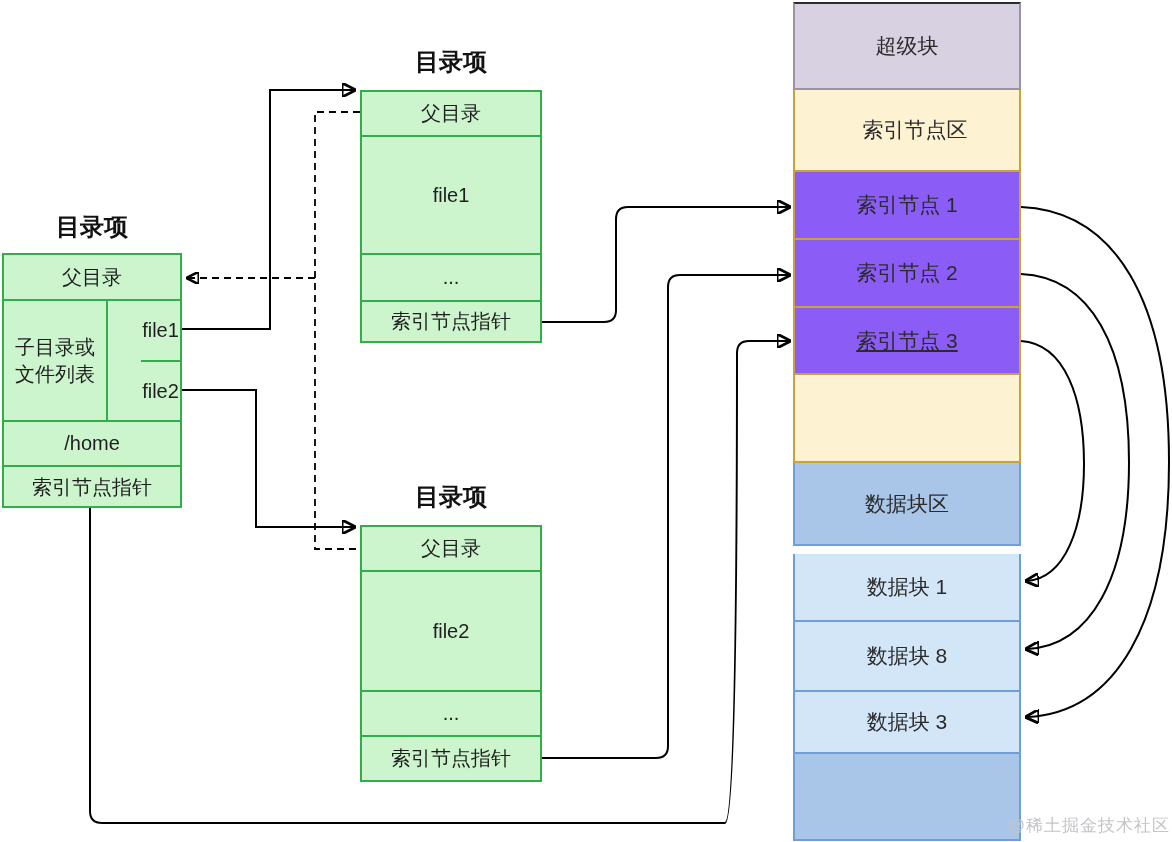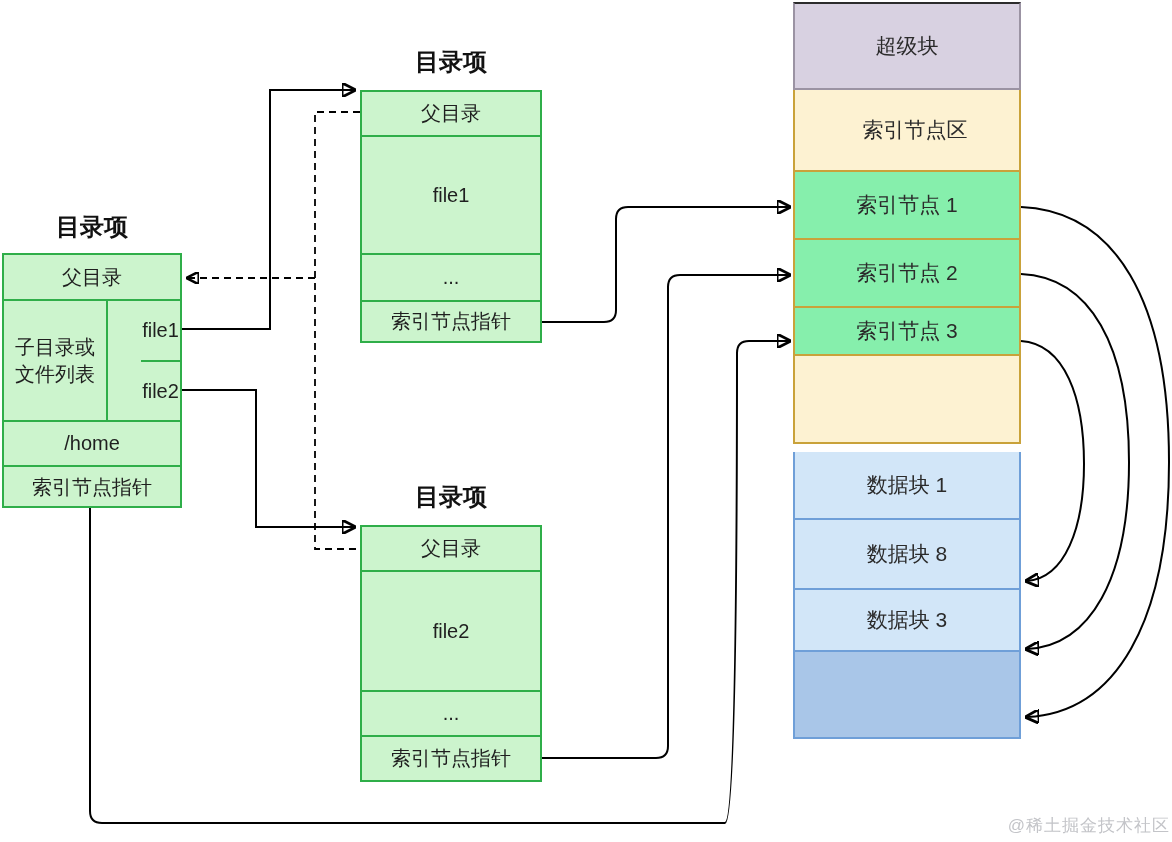--- a/index.html
+++ b/index.html
@@ -68,29 +68,29 @@
   
   #disk-column { position: absolute; left: 793px; top: 2px; width: 228px; z-index: 1; }
   .d-row {
     display: flex; align-items: center; justify-content: center;
     font-size: 21px; color: #2b2b2b;
     border-left: 2px solid; border-right: 2px solid; border-bottom: 2px solid;
   }
   .d-row.first { border-top: 2px solid; }
   .band-purple { background: #d8d1e1; border-color: #9b93a3; }
   .band-yellow { background: #fdf2d2; border-color: #c9a23a; }
-  .band-orange { background: #86efac; border-color: #c9a23a; }
+  .band-orange { background: #8b5cf6; border-color: #c9a23a; }
   .band-blue-dark  { background: #a9c6e8; border-color: #6f9fd8; }
   .band-blue-light { background: #d2e6f8; border-color: #6f9fd8; }
 
   #blk-super   { height: 88px; }
   #blk-iarea   { height: 82px; padding-left: 16px; }
   #blk-inode1  { height: 68px; }
   #blk-inode2  { height: 68px; }
-  #blk-inode3  { height: 48px; }
+  #blk-inode3  { height: 67px; text-decoration: underline; }
   #blk-yfill   { height: 88px; }
   #blk-darea   { height: 83px; }
   #blk-data1   { height: 68px; margin-top: 8px; }
   #blk-data2   { height: 70px; }
   #blk-data3   { height: 62px; }
   #blk-bfill   { height: 87px; }
 
   
   #wires { position: absolute; inset: 0; z-index: 5; pointer-events: none; }
   #wires path { fill: none; stroke: #000; stroke-width: 2; }
@@ -142,20 +142,21 @@
     <div class="g-row r-pointer last">索引节点指针</div>
   </div>
 
   <div id="disk-column">
     <div id="blk-super" class="d-row band-purple first">超级块</div>
     <div id="blk-iarea" class="d-row band-yellow">索引节点区</div>
     <div id="blk-inode1" class="d-row band-orange">索引节点 1</div>
     <div id="blk-inode2" class="d-row band-orange">索引节点 2</div>
     <div id="blk-inode3" class="d-row band-orange">索引节点 3</div>
     <div id="blk-yfill" class="d-row band-yellow"></div>
+    <div id="blk-darea" class="d-row band-blue-dark">数据块区</div>
     <div id="blk-data1" class="d-row band-blue-light">数据块 1</div>
     <div id="blk-data2" class="d-row band-blue-light">数据块 8</div>
     <div id="blk-data3" class="d-row band-blue-light">数据块 3</div>
     <div id="blk-bfill" class="d-row band-blue-dark"></div>
   </div>
 
   <svg id="wires" width="1172" height="842" viewBox="0 0 1172 842">
     <defs>
       <marker id="arw" viewBox="0 0 10 10" refX="8.5" refY="5" markerWidth="7" markerHeight="7" orient="auto-start-reverse">
         <path d="M0,0 L10,5 L0,10 z" fill="#000" stroke="none"></path>

